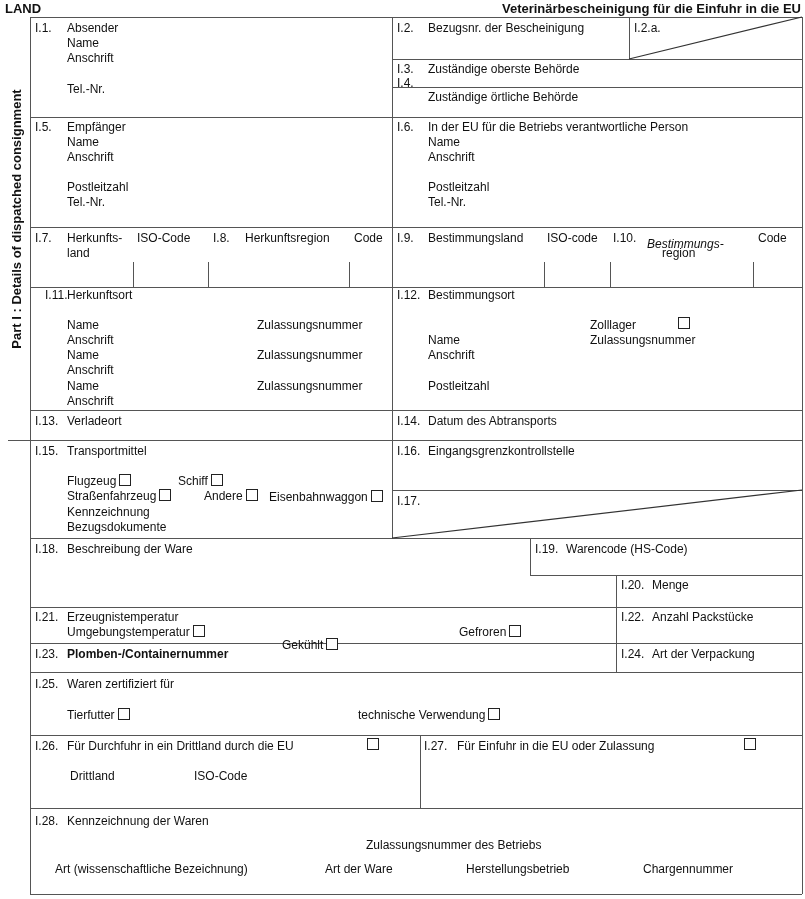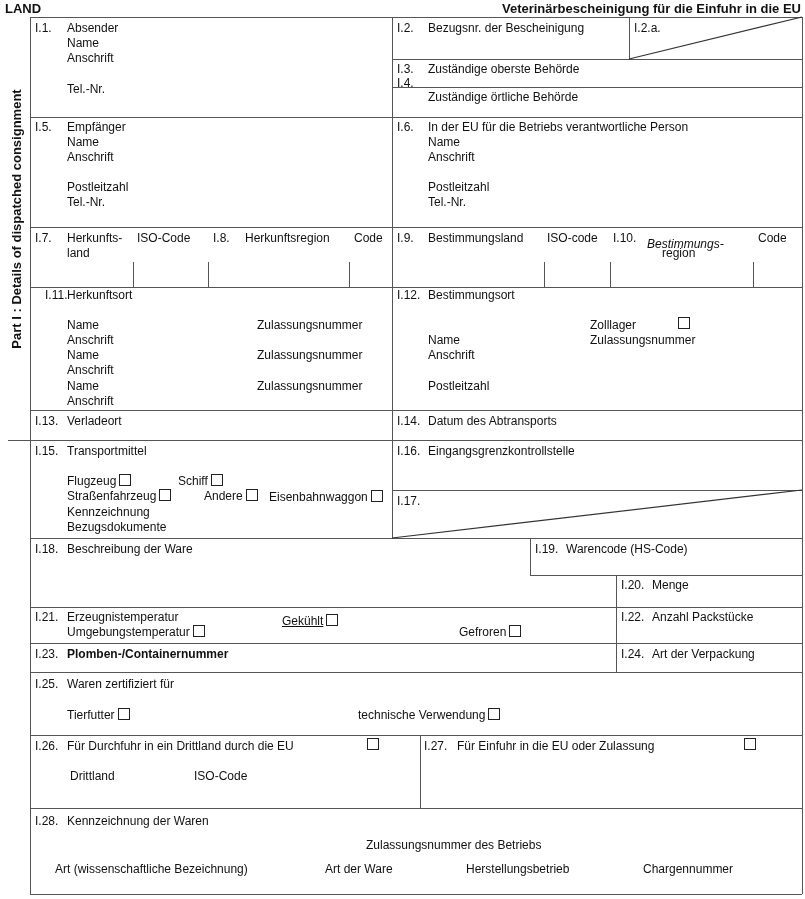--- a/index.html
+++ b/index.html
@@ -216,21 +216,21 @@
   <span class="num" style="left:621px;top:578px;">I.20.</span>
   <span class="t" style="left:652px;top:578px;">Menge</span>
 </div>
 
 <div>
   <span class="num" style="left:35px;top:610px;">I.21.</span>
   <span class="t" style="left:67px;top:610px;">Erzeugnistemperatur</span>
   <span class="t" style="left:67px;top:625px;">
     <span>Umgebungstemperatur</span><span class="cb"></span>
   </span>
-  <span class="t" style="left:282px;top:614px;text-decoration:underline;">
+  <span class="t" style="left:282px;top:638px;">
     <span>Gekühlt</span><span class="cb"></span>
   </span>
   <span class="t" style="left:459px;top:625px;">
     <span>Gefroren</span><span class="cb"></span>
   </span>
 </div>
 <div>
   <span class="num" style="left:621px;top:610px;">I.22.</span>
   <span class="t" style="left:652px;top:610px;">Anzahl Packstücke</span>
 </div>

